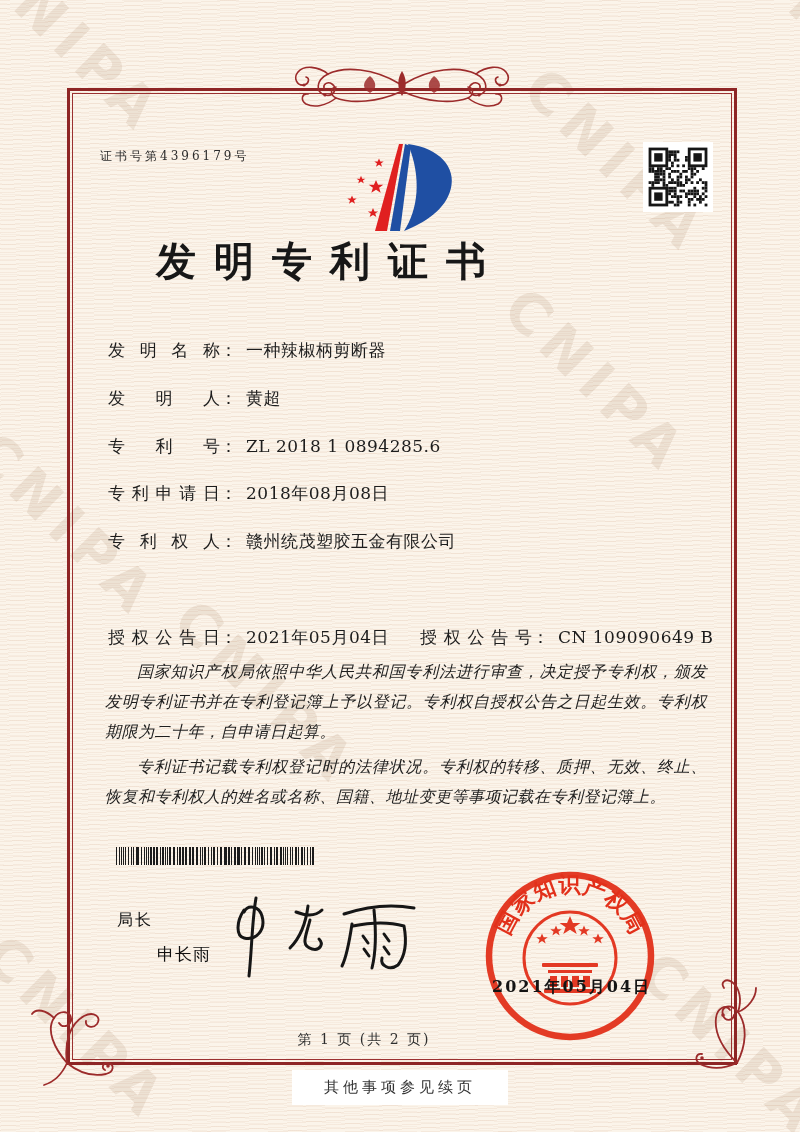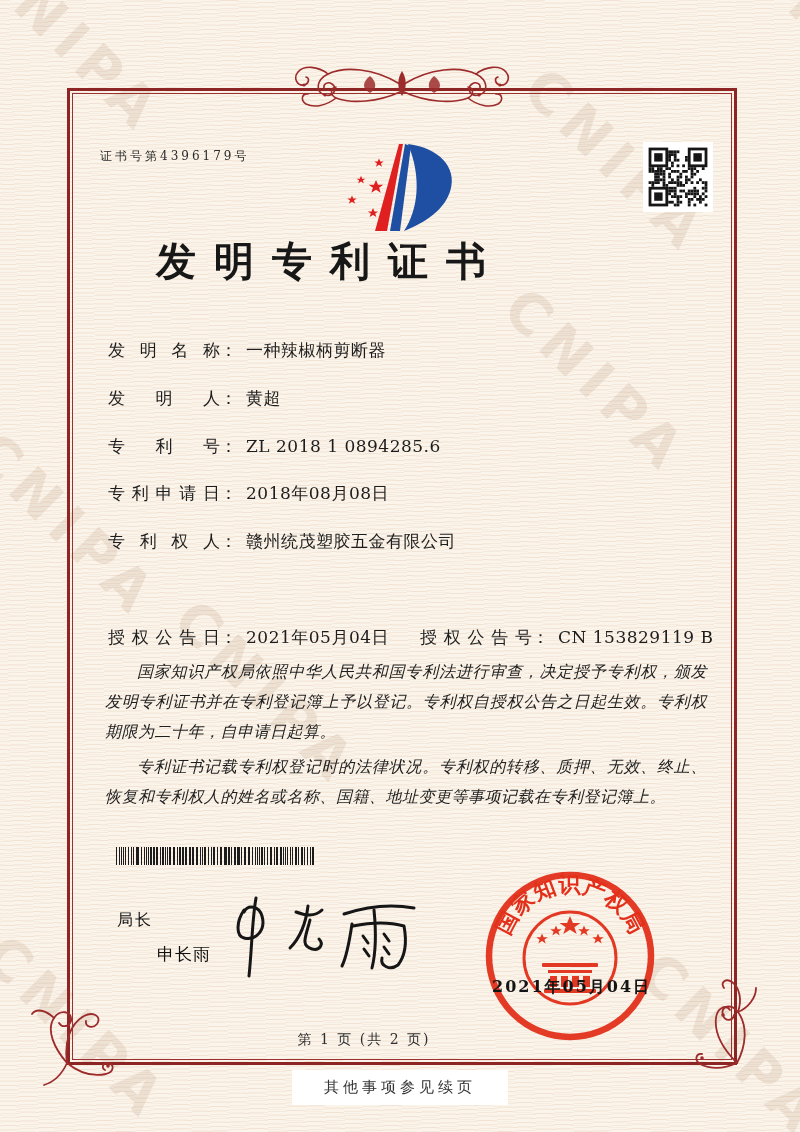--- a/index.html
+++ b/index.html
@@ -283,21 +283,21 @@
   <div class="abs field-row" style="top:481px">
     <span class="field-label">专利申请日</span><span class="field-colon">：</span><span class="field-value">2018年08月08日</span>
   </div>
   <div class="abs field-row" style="top:529px">
     <span class="field-label">专利权人</span><span class="field-colon">：</span><span class="field-value">赣州统茂塑胶五金有限公司</span>
   </div>
   <div class="abs field-row" style="top:625px">
     <span class="field-label">授权公告日</span><span class="field-colon">：</span><span class="field-value">2021年05月04日</span>
   </div>
   <div class="abs field-row grant-no" style="top:625px">
-    <span class="field-label">授权公告号</span><span class="field-colon">：</span><span class="field-value">CN 153829119 B</span>
+    <span class="field-label">授权公告号</span><span class="field-colon">：</span><span class="field-value">CN 109090649 B</span>
   </div>
 
   <div class="abs body-text">
     <p>国家知识产权局依照中华人民共和国专利法进行审查，决定授予专利权，颁发发明专利证书并在专利登记簿上予以登记。专利权自授权公告之日起生效。专利权期限为二十年，自申请日起算。</p>
     <p>专利证书记载专利权登记时的法律状况。专利权的转移、质押、无效、终止、恢复和专利权人的姓名或名称、国籍、地址变更等事项记载在专利登记簿上。</p>
   </div>
 
   <svg class="abs" id="barcode-svg" style="left:115px;top:846px" width="202" height="20" viewBox="0 0 202 20">
       <rect x="1" y="1" width="1" height="18" fill="#1c1c1c"></rect>
       <rect x="4" y="1" width="1" height="18" fill="#1c1c1c"></rect>

